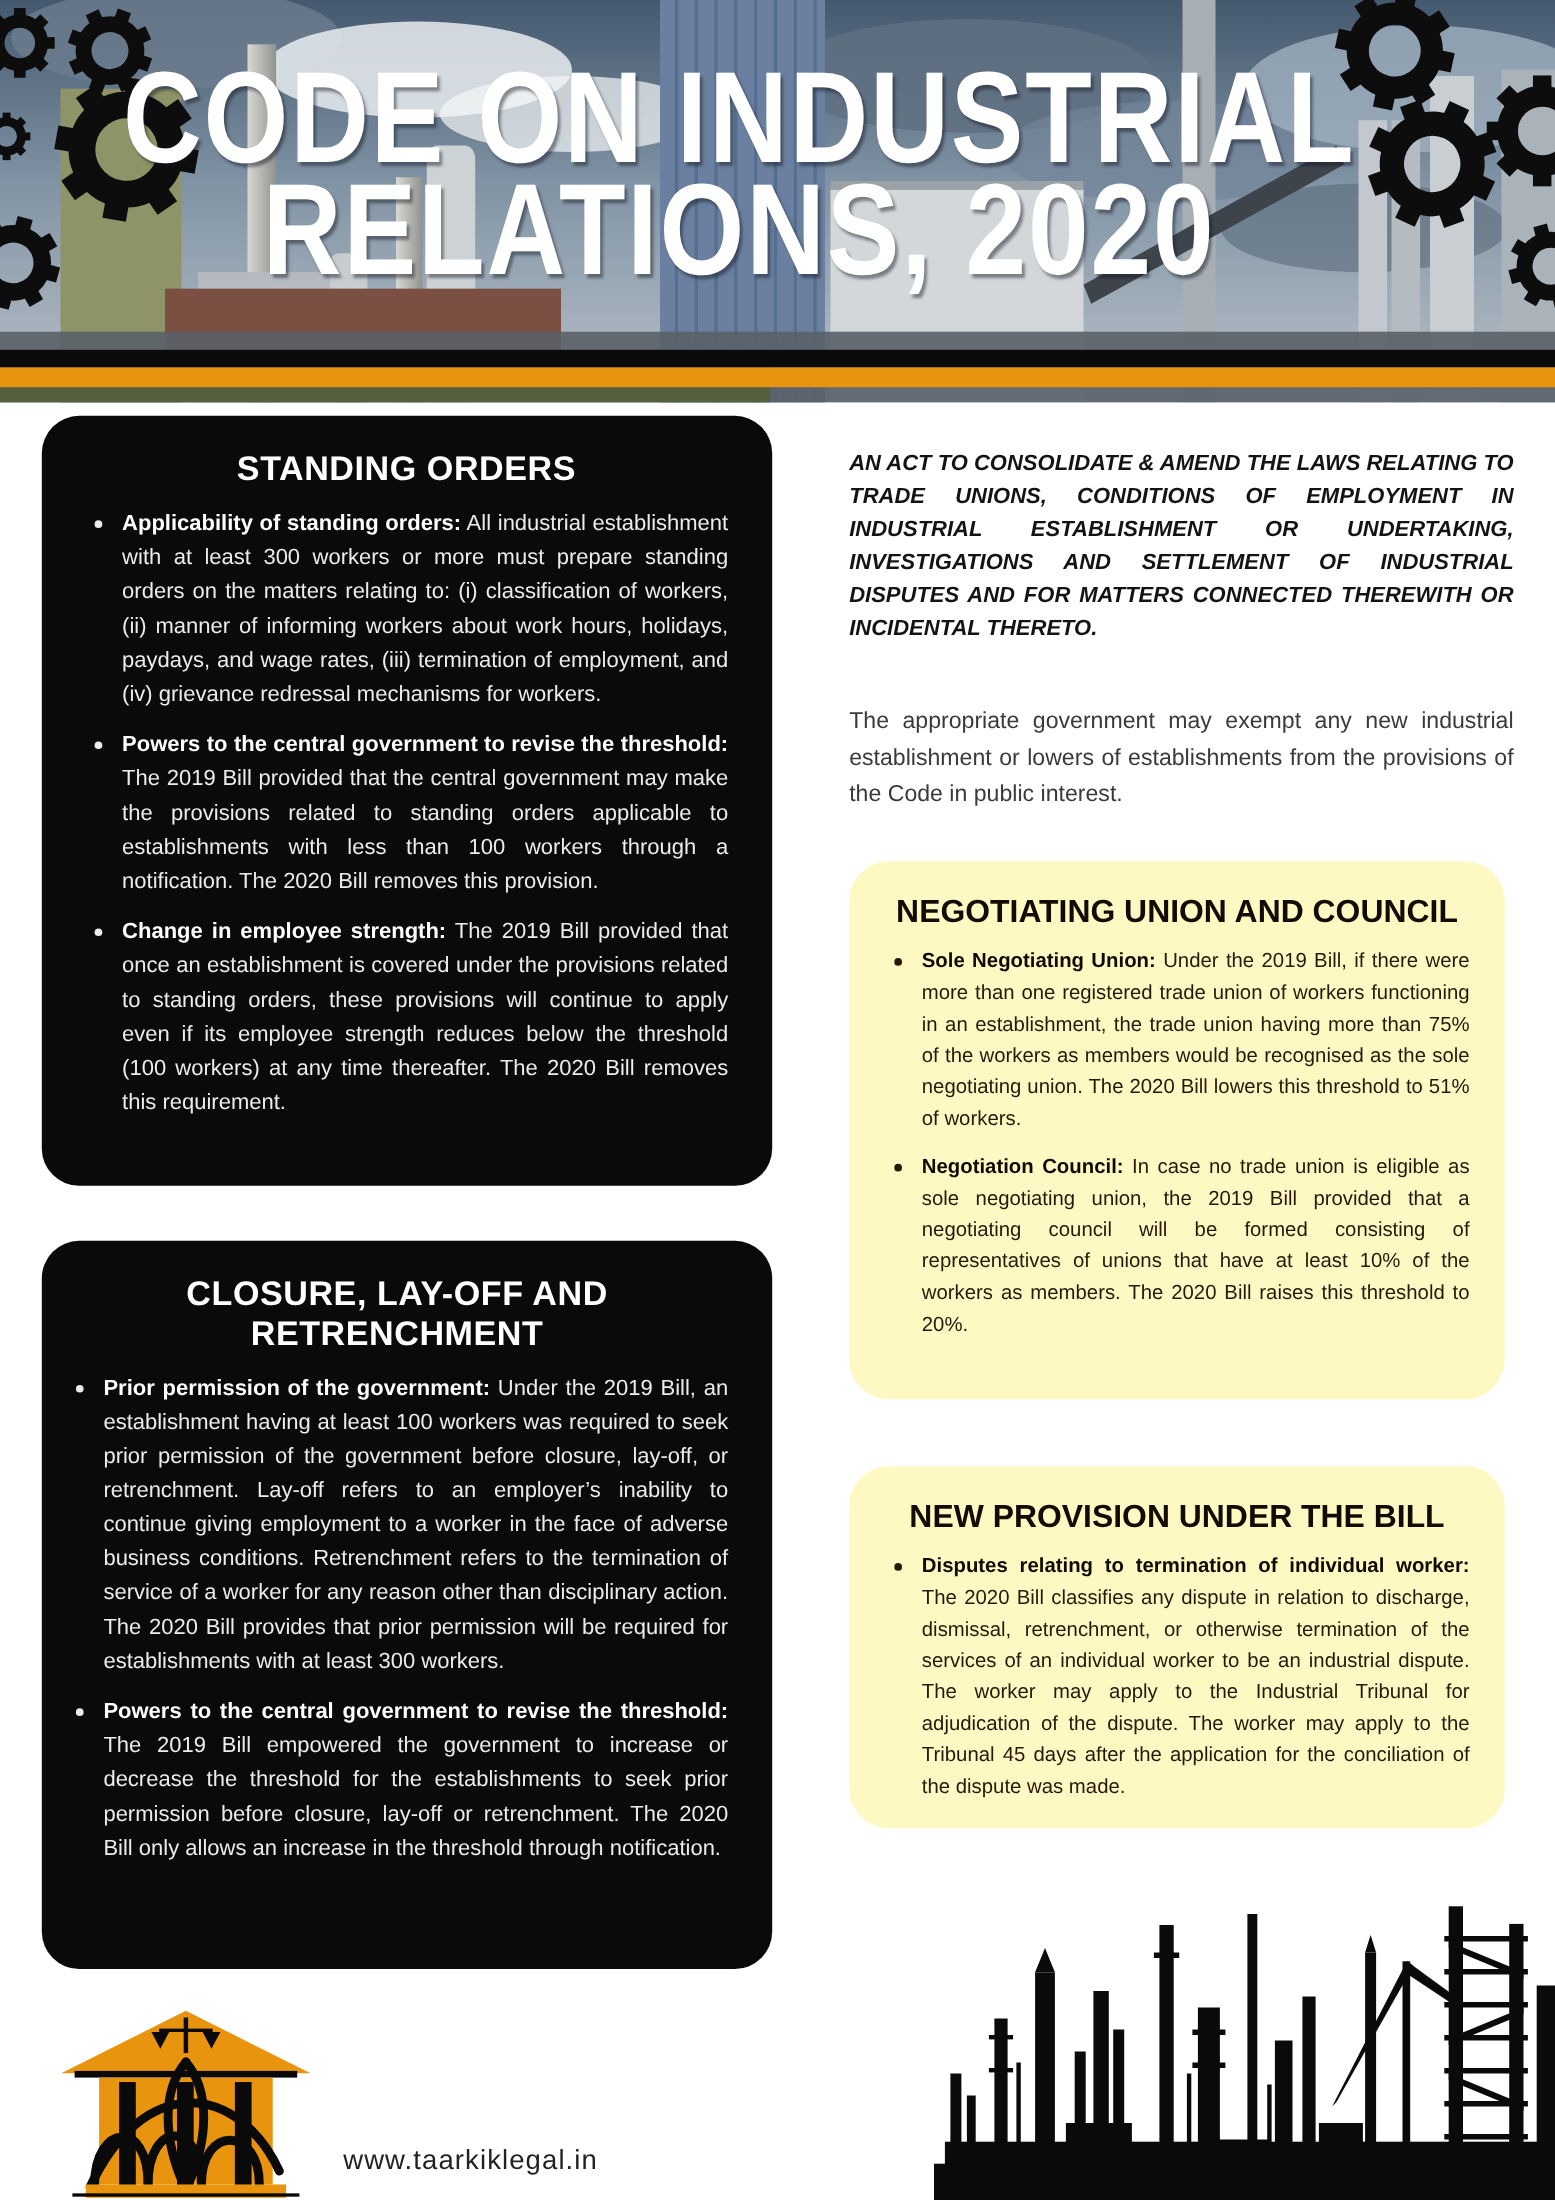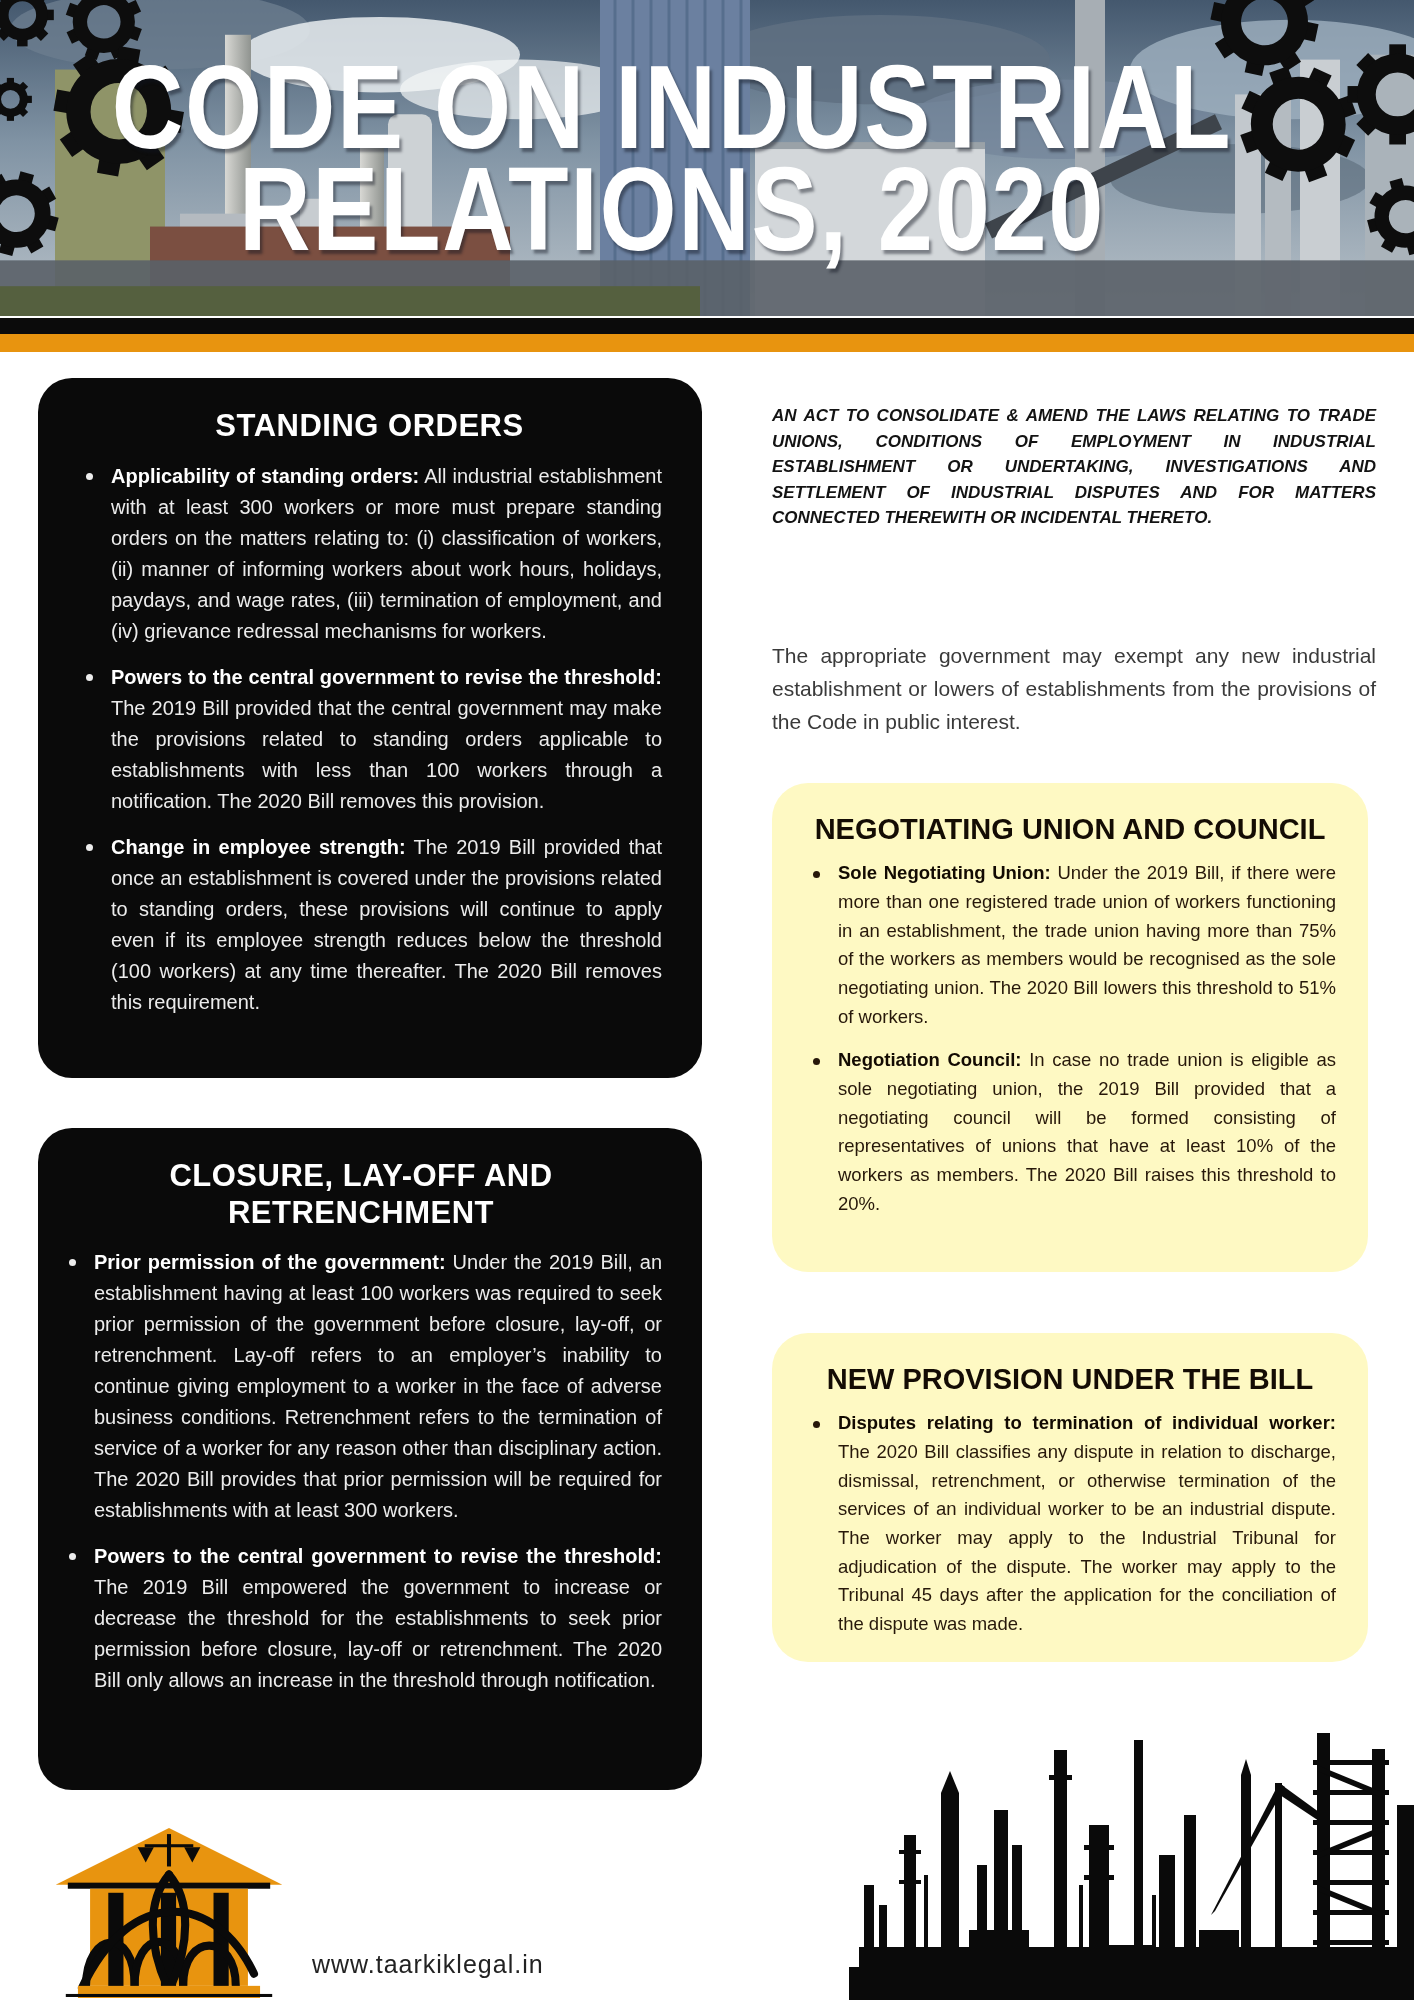--- a/index.html
+++ b/index.html
@@ -1,20 +1,20 @@
 <!DOCTYPE html>
 <html><head>
 <meta charset="utf-8">
 <style>
   html,body{margin:0;padding:0;background:#ffffff;}
   .page{position:relative;width:1414px;height:2000px;background:#ffffff;overflow:hidden;
         font-family:"Liberation Sans",sans-serif;}
 
   
-  .hero{position:absolute;left:0;top:0;width:1414px;height:316px;overflow:hidden;}
+  .hero{position:absolute;left:0;top:0;width:1414px;height:366px;overflow:hidden;}
   .hero-bg{position:absolute;left:0;top:0;width:100%;height:100%;}
   .gear-layer{position:absolute;left:0;top:0;width:100%;height:100%;}
   .hero-title{position:absolute;left:-35px;top:56px;width:1414px;text-align:center;
               color:#ffffff;font-weight:bold;font-size:118px;line-height:102px;letter-spacing:2px;
               text-shadow:3px 4px 3px rgba(15,20,30,0.45);}
   .hero-title .line{display:block;transform:scaleX(0.84);}
 
   .bar-black{position:absolute;left:0;top:318px;width:1414px;height:16px;background:#0b0b0b;}
   .bar-orange{position:absolute;left:0;top:334px;width:1414px;height:18px;background:#E8940F;}
 
@@ -37,21 +37,21 @@
   .panel-orange{left:772px;width:596px;background:#fef9c3;border-radius:36px;
                 padding:22px 32px;color:#27180a;font-size:18.5px;line-height:1.55;}
   .panel-orange h2{margin:6px 0 12px;text-align:center;font-size:29px;font-weight:bold;
                    color:#140c04;line-height:1.25;}
   .panel-orange .lead{color:#120a02;}
   #negotiating-panel{top:783px;height:489px;}
   #new-provision-panel{top:1333px;height:329px;}
 
   
   .act-preamble{position:absolute;left:772px;top:386px;width:604px;
-                font-size:17px;font-weight:bold;font-style:italic;line-height:1.5;
+                font-size:20px;font-weight:bold;font-style:italic;line-height:1.5;
                 text-align:justify;color:#131313;}
   .act-exemption{position:absolute;left:772px;top:618px;width:604px;
                  font-size:21px;line-height:1.58;text-align:justify;color:#3a3a3a;}
 
   
   .logo-svg{position:absolute;left:45px;top:1826px;width:248px;height:172px;}
   .brand-block{position:absolute;left:306px;top:1846px;width:290px;color:#111;}
   .brand-name{font-family:"Liberation Serif",serif;font-size:30px;letter-spacing:3px;
               white-space:nowrap;}
   .brand-rule{margin-top:7px;width:262px;height:3px;border-top:3px solid #111;

